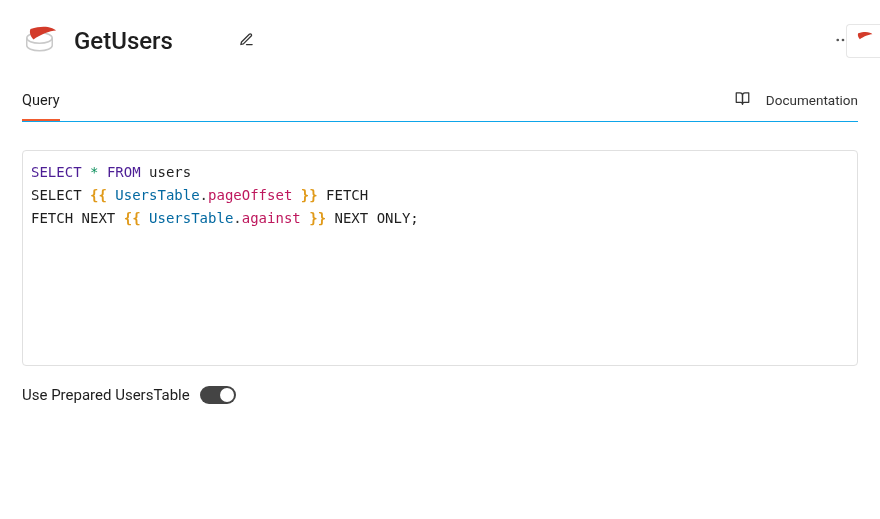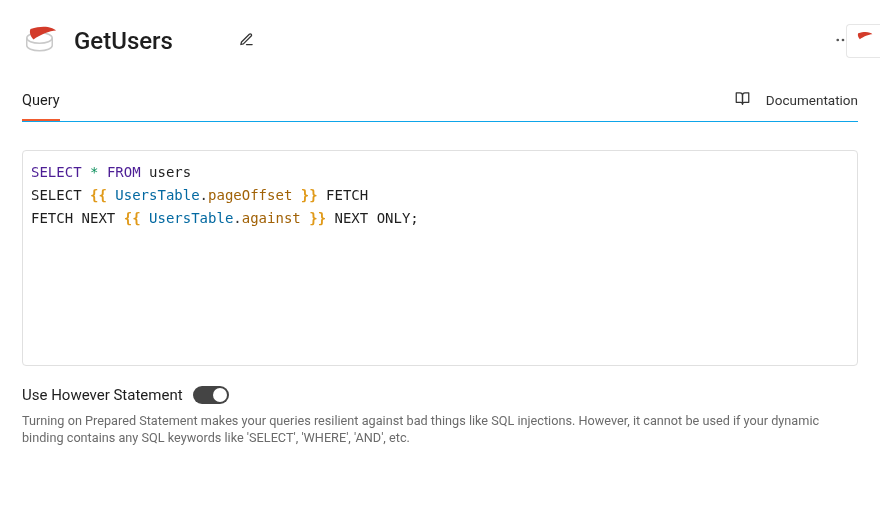--- a/index.html
+++ b/index.html
@@ -16,21 +16,21 @@
     .tab { padding: 8px 0 10px 0; margin-right: 22px; font-size: 14.5px; color: #6b6b6b; cursor: pointer; border-bottom: 2px solid transparent; }
     .tab.active { color: #1e1e1e; border-bottom-color: #f05b2e; }
     .tabs-spacer { flex: 1 1 auto; }
     .doc-link { display: flex; align-items: center; gap: 16px; font-size: 13.5px; color: #333; cursor: pointer; padding-bottom: 6px; }
     .editor { border: 1px solid #e0e0e0; border-radius: 4px; margin-top: 28px; min-height: 216px; padding: 10px 8px; font-family: ui-monospace, SFMono-Regular, Menlo, Consolas, monospace; font-size: 14px; line-height: 23px; color: #1e1e1e; white-space: pre; }
     .kw { color: #4c1d95; }
     .star { color: #0a8f5b; }
     .braces { color: #e09a1a; font-weight: 600; }
     .bindName { color: #0369a1; font-weight: 500; }
     .bindDot { color: #333; }
-    .bindProp { color: #a16207; }
+    .bindProp { color: #be185d; }
     .setting-row { margin-top: 20px; display: flex; align-items: center; gap: 10px; }
     .setting-label { font-size: 15px; color: #1e1e1e; }
     .toggle { width: 36px; height: 18px; border-radius: 999px; background: #444; position: relative; cursor: pointer; }
     .toggle-knob { position: absolute; top: 2px; right: 2px; width: 14px; height: 14px; border-radius: 50%; background: #fff; }
     .setting-help { margin-top: 8px; font-size: 12.7px; line-height: 17px; color: #6b6b6b; max-width: 820px; }
   </style>
 </head>
 <body>
 
 <div class="page">
@@ -83,19 +83,18 @@
       </span>
       <span>Documentation</span>
     </div>
   </div>
 
   <div class="editor"><span class="kw">SELECT</span> <span class="star">*</span> <span class="kw">FROM</span> <span>users</span>
 <span>SELECT</span> <span class="braces">{{</span> <span class="bindName">UsersTable</span><span class="bindDot">.</span><span class="bindProp">pageOffset</span> <span class="braces">}}</span> <span>FETCH</span>
 <span>FETCH NEXT</span> <span class="braces">{{</span> <span class="bindName">UsersTable</span><span class="bindDot">.</span><span class="bindProp">against</span> <span class="braces">}}</span> <span>NEXT ONLY;</span></div>
 
   <div class="setting-row">
-    <span class="setting-label">Use However Statement</span>
+    <span class="setting-label">Use Prepared UsersTable</span>
     <div class="toggle">
       <div class="toggle-knob"></div>
     </div>
   </div>
-  <div class="setting-help">Turning on Prepared Statement makes your queries resilient against bad things like SQL injections. However, it cannot be used if your dynamic binding contains any SQL keywords like 'SELECT', 'WHERE', 'AND', etc.</div>
 </div>
 
 </body></html>

